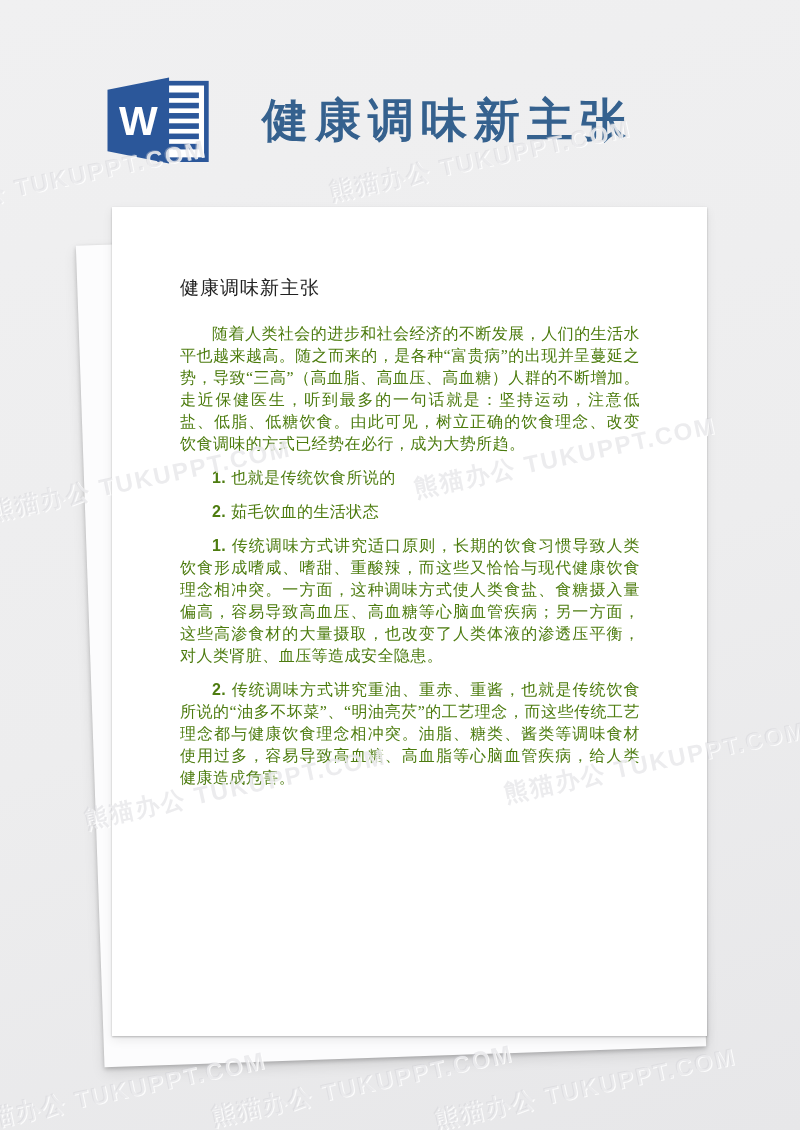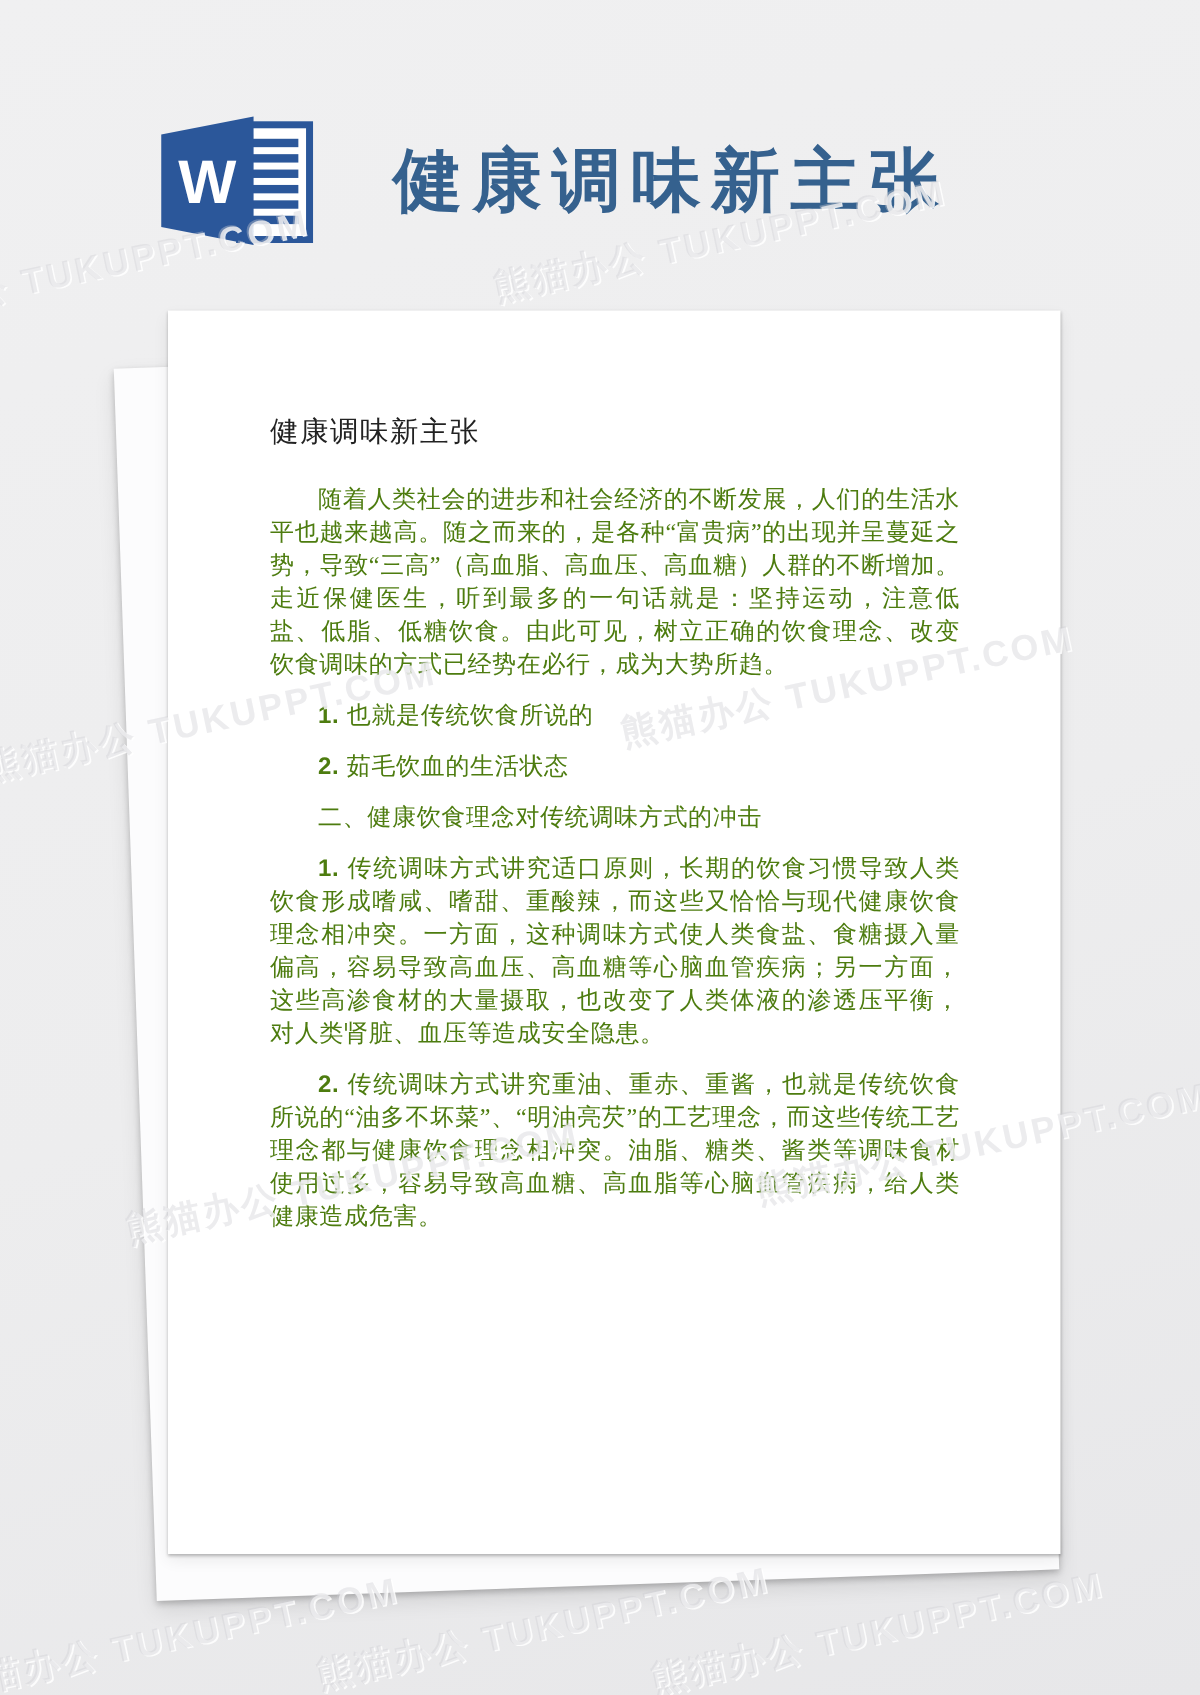--- a/index.html
+++ b/index.html
@@ -79,21 +79,20 @@
   </div>
 
   <div class="back-page"></div>
 
   <div class="front-page">
     <h2 class="doc-title">健康调味新主张</h2>
     <div class="doc-body" id="doc-blocks">
         <p class="blk p"><span>随着人类社会的进步和社会经济的不断发展，人们的生活水平也越来越高。随之而来的，是各种“富贵病”的出现并呈蔓延之势，导致“三高”（高血脂、高血压、高血糖）人群的不断增加。走近保健医生，听到最多的一句话就是：坚持运动，注意低盐、低脂、低糖饮食。由此可见，树立正确的饮食理念、改变饮食调味的方式已经势在必行，成为大势所趋。</span></p>
         <p class="blk h"><b class="num">1. </b><span>也就是传统饮食所说的</span></p>
         <p class="blk h"><b class="num">2. </b><span>茹毛饮血的生活状态</span></p>
-        <p class="blk h"><span>二、健康饮食理念对传统调味方式的冲击</span></p>
         <p class="blk p"><b class="num">1. </b><span>传统调味方式讲究适口原则，长期的饮食习惯导致人类饮食形成嗜咸、嗜甜、重酸辣，而这些又恰恰与现代健康饮食理念相冲突。一方面，这种调味方式使人类食盐、食糖摄入量偏高，容易导致高血压、高血糖等心脑血管疾病；另一方面，这些高渗食材的大量摄取，也改变了人类体液的渗透压平衡，对人类肾脏、血压等造成安全隐患。</span></p>
         <p class="blk p"><b class="num">2. </b><span>传统调味方式讲究重油、重赤、重酱，也就是传统饮食所说的“油多不坏菜”、“明油亮芡”的工艺理念，而这些传统工艺理念都与健康饮食理念相冲突。油脂、糖类、酱类等调味食材使用过多，容易导致高血糖、高血脂等心脑血管疾病，给人类健康造成危害。</span></p>
       </div>
   </div>
 
   <div class="wm-layer" id="wm-layer">
       <span class="wm" style="left: 55px; top: 180px;">熊猫办公 TUKUPPT.COM</span>
       <span class="wm" style="left: 480px; top: 160px;">熊猫办公 TUKUPPT.COM</span>
       <span class="wm" style="left: 140px; top: 480px;">熊猫办公 TUKUPPT.COM</span>
       <span class="wm" style="left: 565px; top: 457px;">熊猫办公 TUKUPPT.COM</span>

